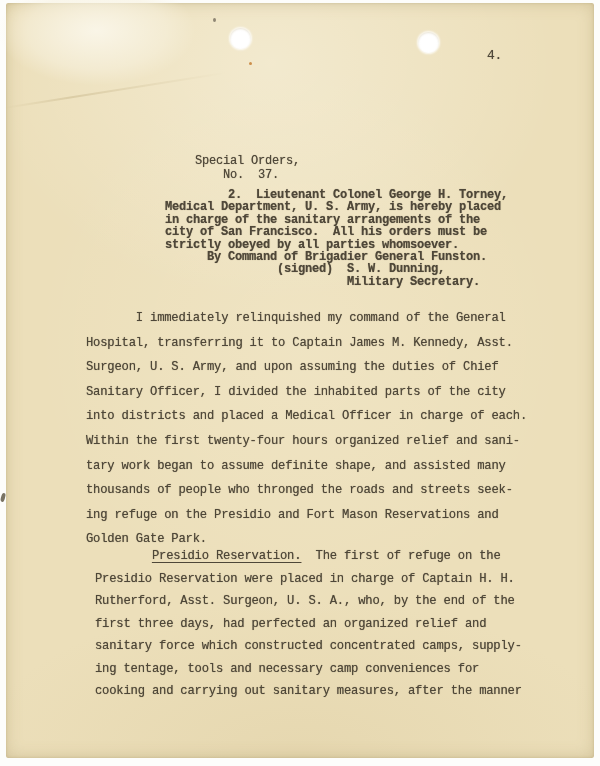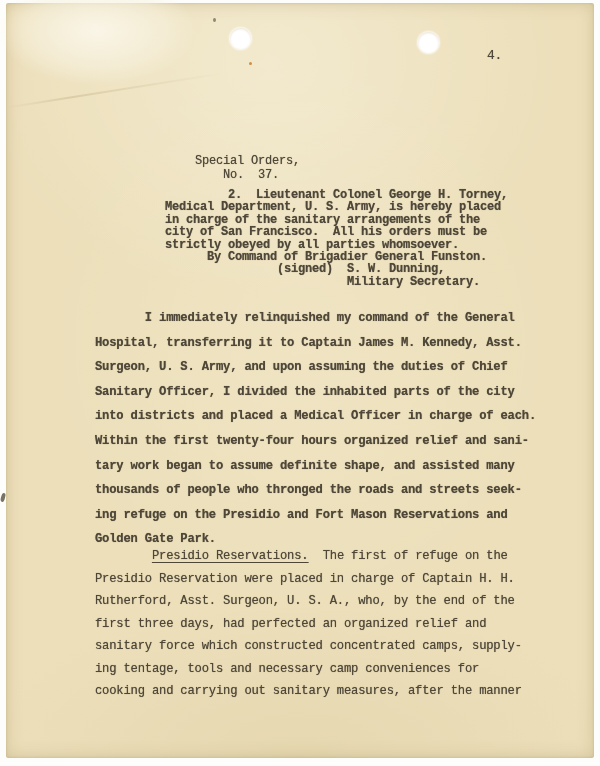--- a/index.html
+++ b/index.html
@@ -40,21 +40,21 @@
     font-size:12px;
     letter-spacing:-0.2px;
     text-shadow:0 0 0.8px rgba(66,58,42,.75);
     opacity:.93;
   }
   .pre{white-space:pre;}
   .pagenum{position:absolute;left:481px;top:45px;font-size:13px;}
   .letterhead{position:absolute;left:271px;top:103px;line-height:13.5px;}
   .orders-label{position:absolute;left:169px;top:152px;line-height:13.5px;margin-left:20px;}
   .order-body{position:absolute;left:159px;top:186px;line-height:12.4px;font-weight:bold;}
-  .para1{position:absolute;left:89px;top:303px;line-height:24.6px;font-size:12.2px;font-weight:bold;}
+  .para1{position:absolute;left:80px;top:303px;line-height:24.6px;font-size:12.2px;}
   .para2{position:absolute;left:89px;top:542px;line-height:22.5px;font-size:12.2px;}
   .underline{text-decoration:underline;text-underline-offset:3px;text-decoration-thickness:1.2px;}
   .stray{position:absolute;left:-5px;top:490px;width:4px;height:9px;background:#57503f;
     border-radius:60% 40% 50% 50%;transform:rotate(14deg);opacity:.8;}
   .speck{position:absolute;border-radius:50%;}
   .speck-dark{left:207px;top:15px;width:3px;height:4px;background:#6d6557;opacity:.75;}
   .speck-orange{left:243px;top:59px;width:3px;height:3px;background:#c57f35;opacity:.85;}
 </style>
 </head>
 <body>
@@ -85,21 +85,21 @@
 Surgeon, U. S. Army, and upon assuming the duties of Chief
 Sanitary Officer, I divided the inhabited parts of the city
 into districts and placed a Medical Officer in charge of each.
 Within the first twenty-four hours organized relief and sani-
 tary work began to assume definite shape, and assisted many
 thousands of people who thronged the roads and streets seek-
 ing refuge on the Presidio and Fort Mason Reservations and
 Golden Gate Park.</div>
 
   <div class="para2 typewriter">
-    <div><span class="pre">        </span><span class="pre underline">Presidio Reservations.</span><span class="pre">  The first of refuge on the</span></div>
+    <div><span class="pre">        </span><span class="pre underline">Presidio Reservation.</span><span class="pre">  The first of refuge on the</span></div>
     <div class="pre">Presidio Reservation were placed in charge of Captain H. H.
 Rutherford, Asst. Surgeon, U. S. A., who, by the end of the
 first three days, had perfected an organized relief and
 sanitary force which constructed concentrated camps, supply-
 ing tentage, tools and necessary camp conveniences for
 cooking and carrying out sanitary measures, after the manner</div>
   </div>
 
   <span class="stray"></span>
   <span class="speck speck-dark"></span>

